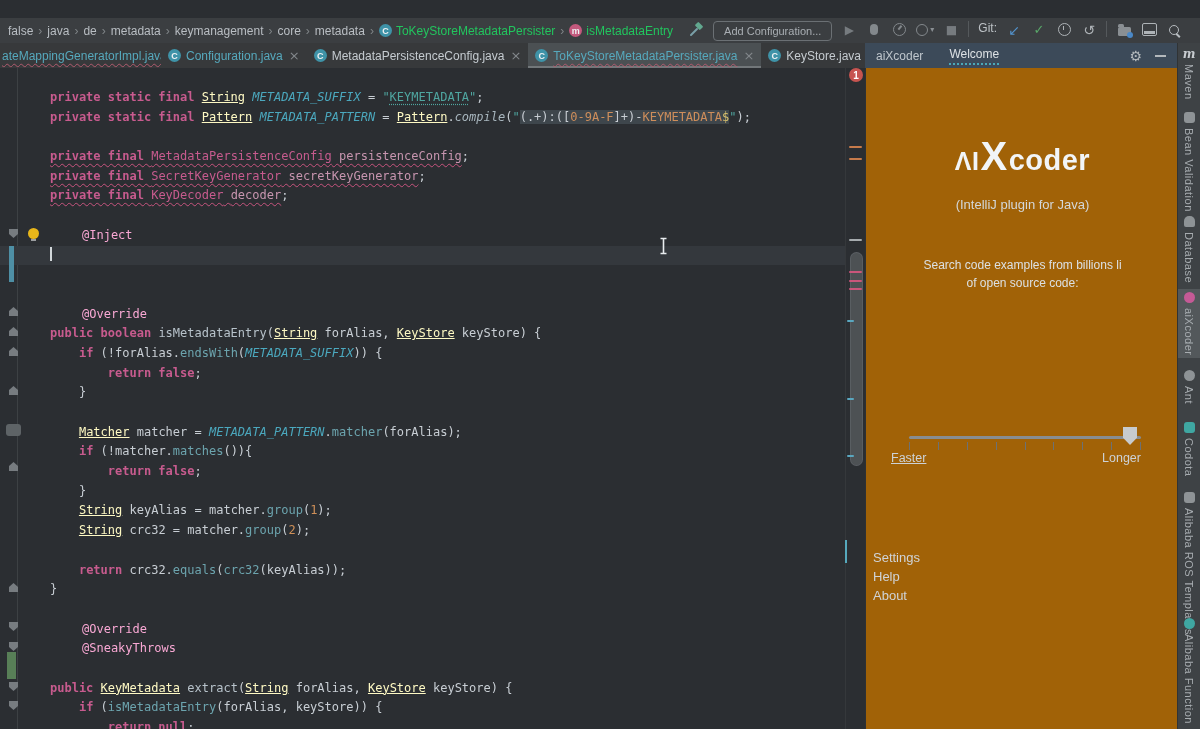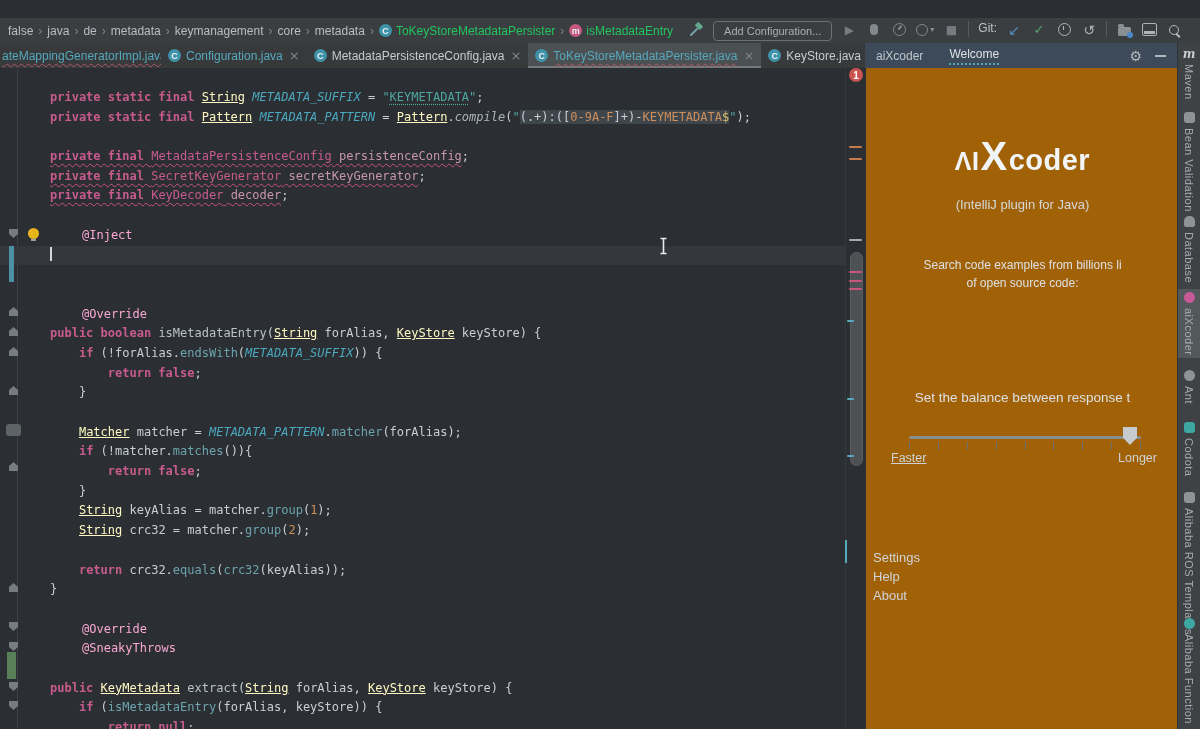--- a/index.html
+++ b/index.html
@@ -134,21 +134,21 @@
   #open-btn{position:absolute;top:245px;left:10px;right:9px;height:33px;border:1px solid #606569;border-radius:5px;
             background:#45494d;color:#d2d6d9;font-size:13.5px;font-family:"Liberation Sans",sans-serif;}
   #balance-txt{position:absolute;top:321px;left:0;right:0;text-align:center;font-size:13.5px;line-height:18px;color:#dce0e3;}
   #slider{position:absolute;top:355px;left:0;right:0;height:60px;}
   #slider-track{position:absolute;top:13px;left:43px;width:232px;height:3px;background:#888d91;border-radius:2px;}
   #ticks{position:absolute;top:19px;left:43px;width:232px;display:flex;justify-content:space-between;}
   .tick{width:1px;height:8px;background:#6c7175;}
   #slider-thumb{position:absolute;top:4px;left:257px;width:14px;height:18px;background:#c7cbce;
                 clip-path:polygon(0 0,100% 0,100% 60%,50% 100%,0 60%);}
   .sl-label{position:absolute;top:28px;font-size:12.5px;color:#cdd2d6;}
-  #sl-faster{left:25px;text-decoration:underline;} #sl-default{left:0;right:0;text-align:center;} #sl-longer{right:22px;}
+  #sl-faster{left:25px;text-decoration:underline;} #sl-default{left:0;right:0;text-align:center;} #sl-longer{right:38px;}
   #panel-links{position:absolute;top:480px;left:7px;font-size:13px;line-height:19px;color:#d0d4d8;}
 
   
   #twbar{position:absolute;right:0;top:43px;bottom:0;width:22px;background:#3e4245;border-left:1px solid #303335;}
   .tw-item{position:absolute;left:0;width:22px;display:flex;flex-direction:column;align-items:center;gap:5px;
            color:#a7acb0;font-size:11px;padding:3px 0;}
   .tw-item.active{background:#53585b;}
   .tw-label{writing-mode:vertical-rl;letter-spacing:.5px;white-space:nowrap;}
   .twi{width:11px;height:11px;border-radius:3px;display:inline-flex;align-items:center;justify-content:center;flex:none;}
   .twi-maven{background:none;color:#c8ccd0;font:italic bold 12px "DejaVu Serif",serif;}
@@ -326,21 +326,20 @@
       <span class="l-pre">ΛI</span>
         <span class="l-x">X</span>
         <span class="l-suf">coder</span>
     </div>
     <div id="plugin-sub">(IntelliJ plugin for Java)</div>
     <div id="search-txt">
       <div>Search code examples from billions li</div>
       <div>of open source code:</div>
     </div>
     <div id="balance-txt">
-      <div>Set the balance between response t</div>
     </div>
     <div id="slider">
       <div id="slider-track"></div>
       <div id="ticks">
           <span class="tick"></span>
           <span class="tick"></span>
           <span class="tick"></span>
           <span class="tick"></span>
           <span class="tick"></span>
           <span class="tick"></span>

